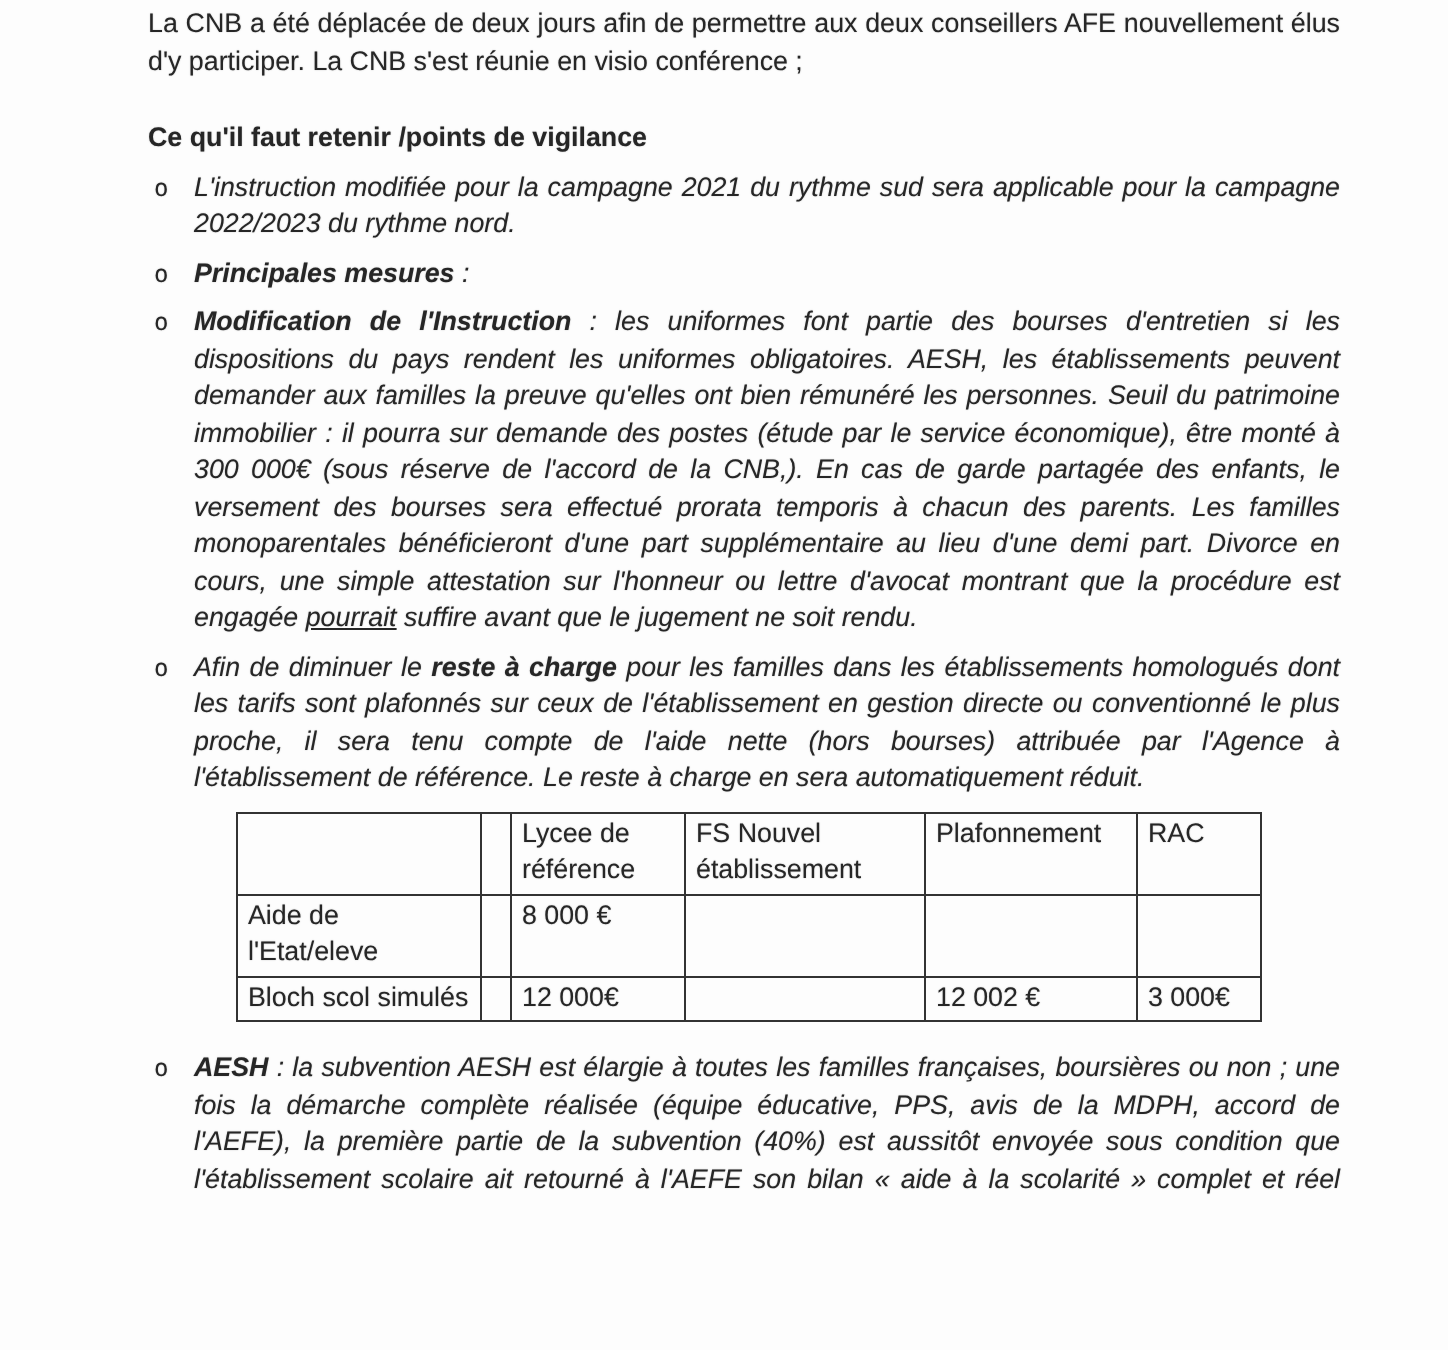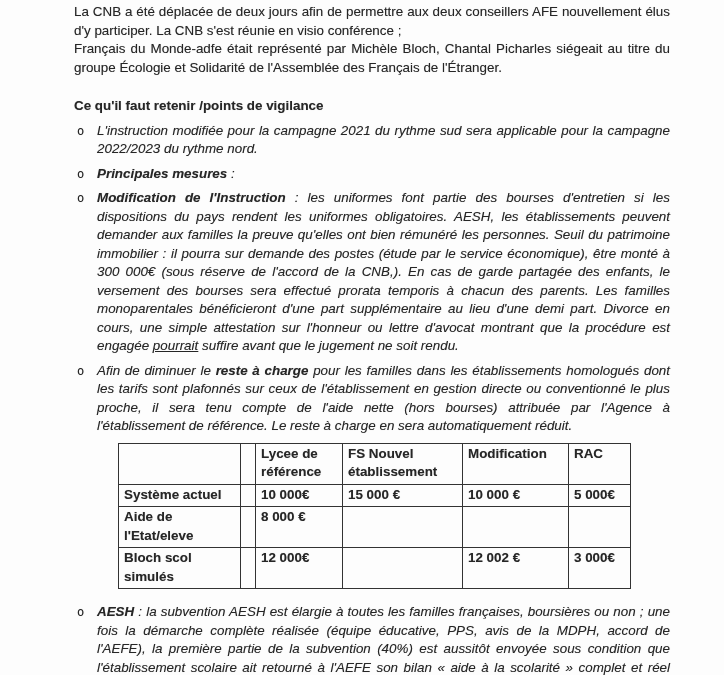--- a/index.html
+++ b/index.html
@@ -30,37 +30,36 @@
   }
   .btext{
     flex:1;font-size:13.4px;line-height:18.5px;text-align:justify;font-style:italic;
   }
   .force-just{text-align-last:justify;}
   .b{font-weight:bold;}
   .u{text-decoration:underline;}
   .doc-table{
     border-collapse:collapse;table-layout:fixed;width:512px;
     margin:7px 0 0 44px;
-    font-size:13.4px;line-height:18.5px;color:var(--text);font-weight:bold;
+    font-size:13.4px;line-height:18.5px;color:var(--text);
   }
   .doc-table td{
     border:1px solid var(--border);
     padding:1px 5px 2px 5px;vertical-align:top;overflow:hidden;
     box-sizing:border-box;
   }
   .aesh-bullet{margin-top:14px;}
 </style>
 </head>
 <body>
 
 <div class="page">
   <div class="doc">
 
     <p class="para"><span>La CNB a été déplacée de deux jours afin de permettre aux deux conseillers AFE nouvellement élus d'y participer. La CNB s'est réunie en visio conférence ;</span></p>
-    <p class="para"><span>Français du Monde-adfe était représenté par Michèle Bloch, Chantal Picharles siégeait au titre du groupe Écologie et Solidarité de l'Assemblée des Français de l'Étranger.</span></p>
 
     <p class="heading">Ce qu'il faut retenir /points de vigilance</p>
 
     <div class="bullet">
       <span class="marker">o</span>
       <div class="btext"><span>L'instruction modifiée pour la campagne 2021 du rythme sud sera applicable pour la campagne 2022/2023 du rythme nord.</span></div>
     </div>
 
     <div class="bullet">
       <span class="marker">o</span>
@@ -85,30 +84,22 @@
         <col style="width:120px">
           <col style="width:106px">
           <col style="width:62px">
       </colgroup>
       <tbody>
         <tr>
           <td></td>
           <td></td>
           <td>Lycee de référence</td>
           <td>FS Nouvel établissement</td>
-          <td>Modification</td>
+          <td>Plafonnement</td>
           <td>RAC</td>
-        </tr>
-        <tr>
-          <td>Système actuel</td>
-          <td></td>
-          <td>10 000€</td>
-          <td>15 000 €</td>
-          <td>10 000 €</td>
-          <td>5 000€</td>
         </tr>
         <tr>
           <td>Aide de l'Etat/eleve</td>
           <td></td>
           <td>8 000 €</td>
           <td></td>
           <td></td>
           <td></td>
         </tr>
         <tr>

